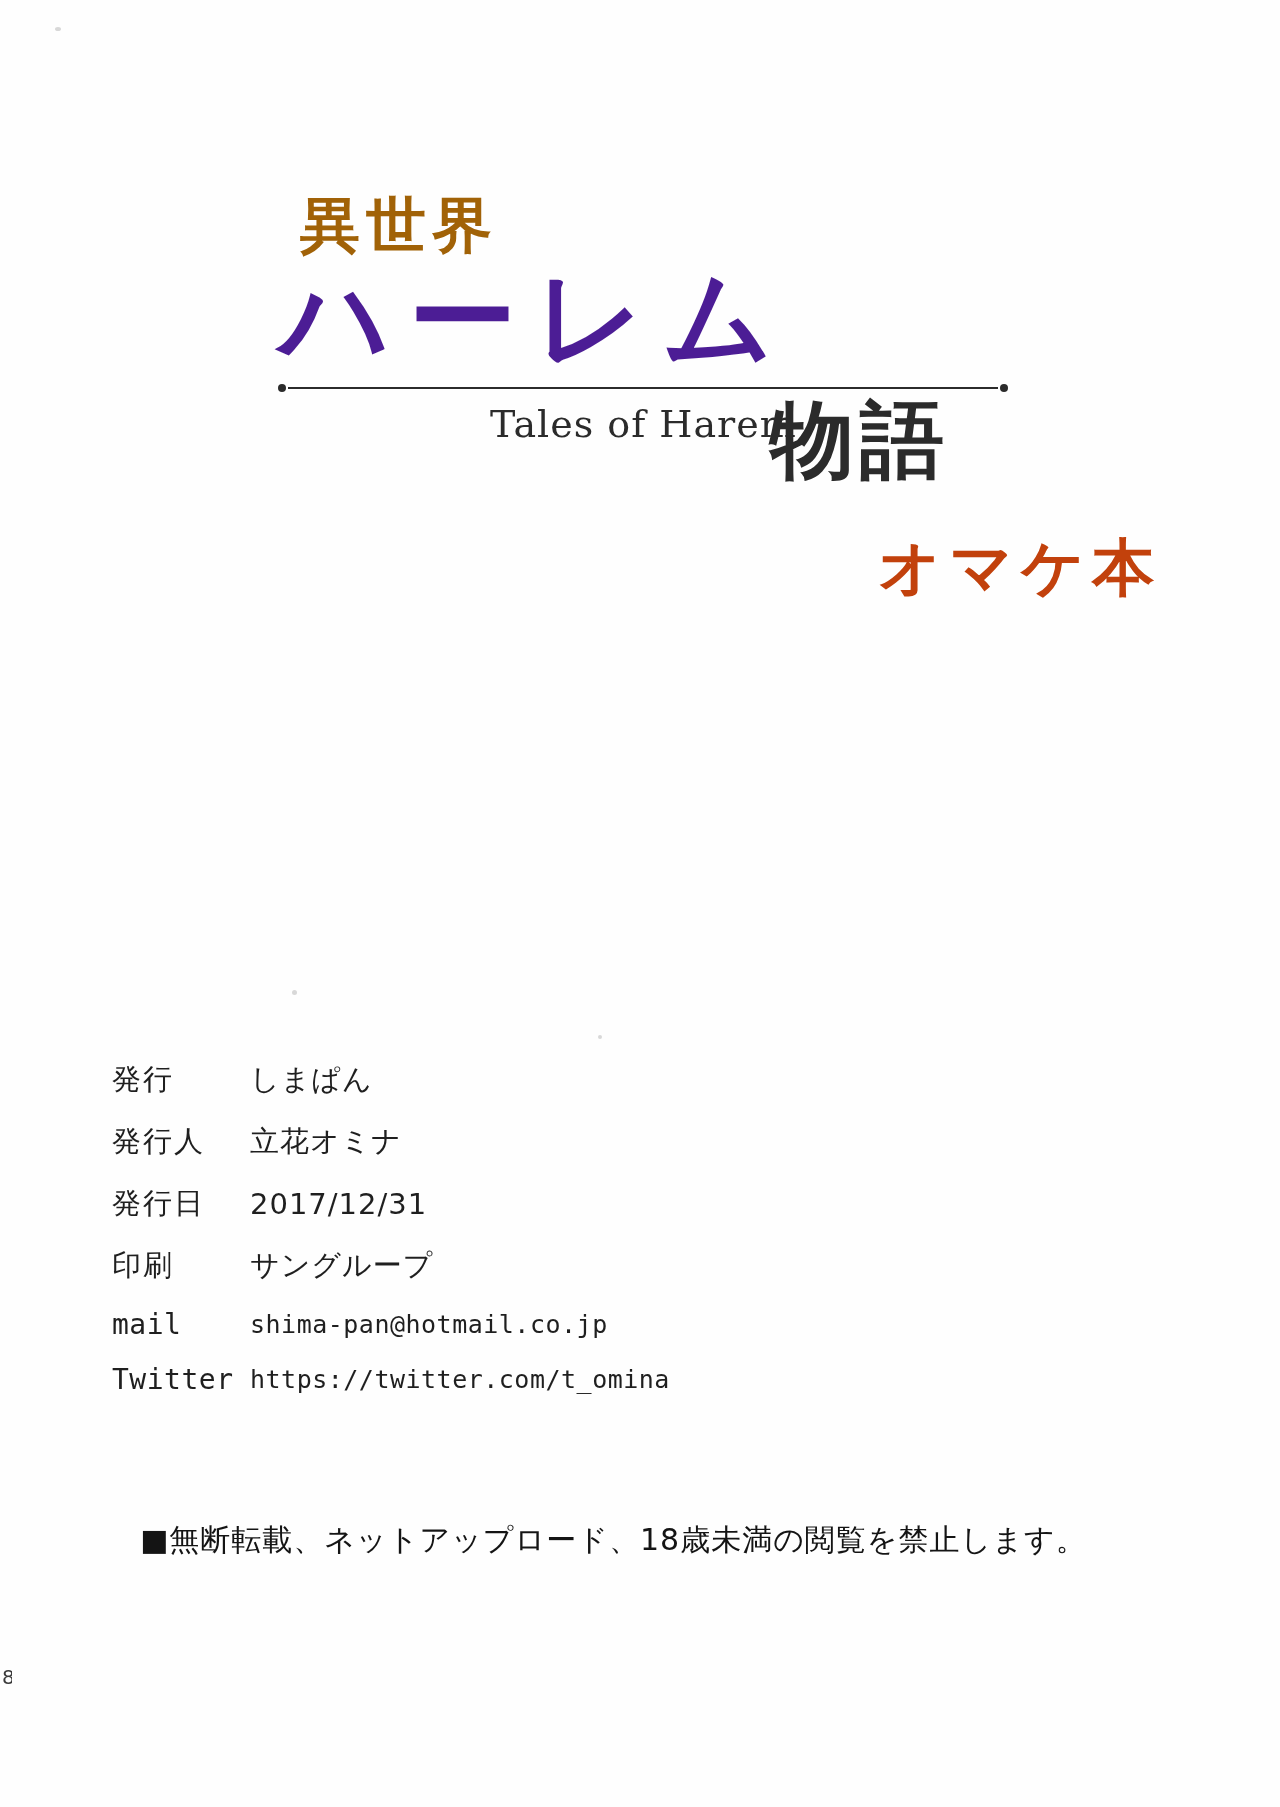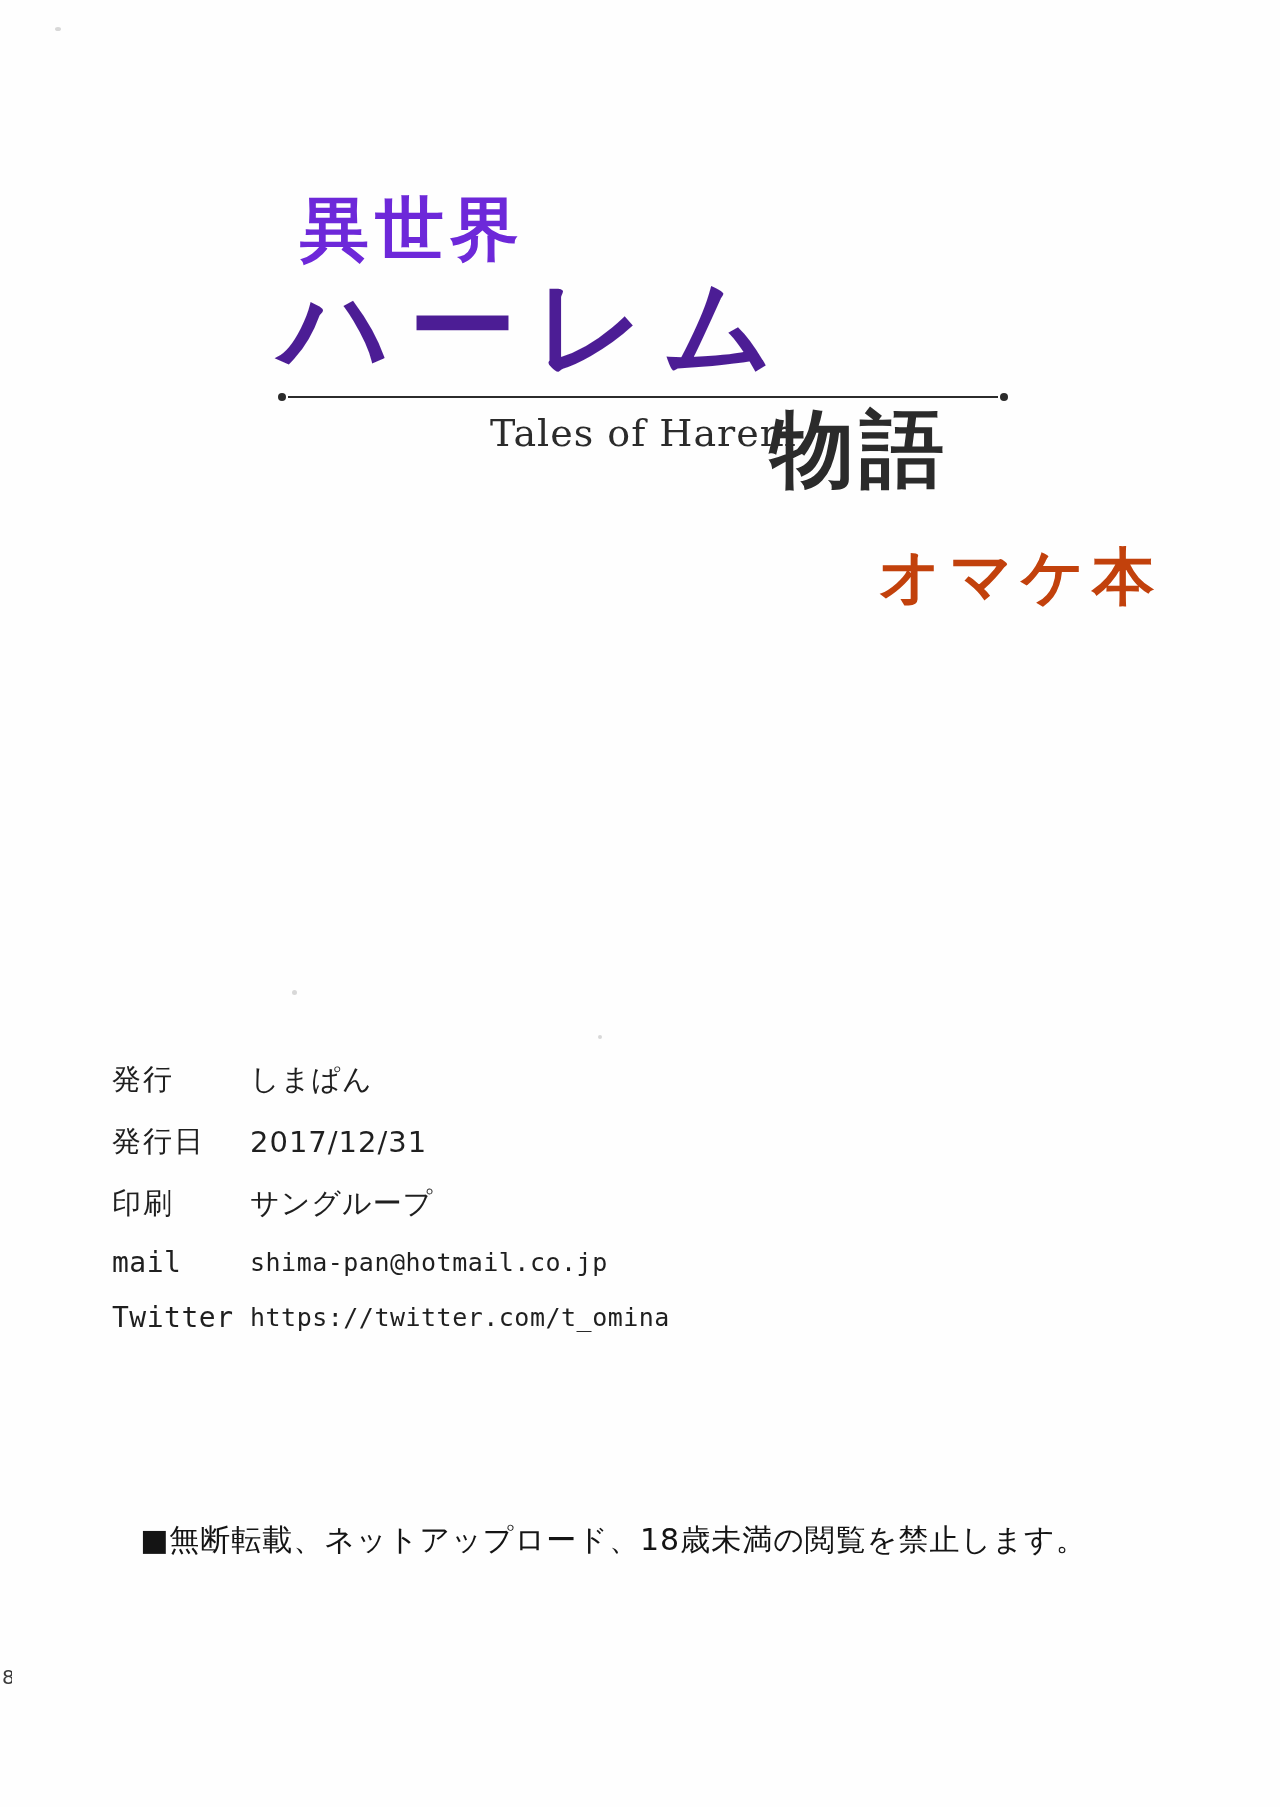--- a/index.html
+++ b/index.html
@@ -25,25 +25,25 @@
   
   .title-block {
     position: absolute;
     left: 300px;
     top: 195px;
     width: 900px;
   }
 
   .title-line1 {
     font-family: "DejaVu Sans", sans-serif;
-    font-size: 69px;
+    font-size: 60px;
     font-weight: 700;
     letter-spacing: 6px;
     line-height: 1;
-    color: #6d28d9;
+    color: #a16207;
     white-space: nowrap;
   }
 
   .title-line2 {
     font-family: "DejaVu Sans", sans-serif;
     font-size: 108px;
     font-weight: 700;
     letter-spacing: 18px;
     line-height: 1.05;
     color: #4c1d95;
@@ -210,20 +210,24 @@
 
   </div>
 
   <div class="colophon">
 
     <div class="colo-row">
       <div class="colo-label">発行</div>
       <div class="colo-value">しまぱん</div>
     </div>
 
+    <div class="colo-row">
+      <div class="colo-label">発行人</div>
+      <div class="colo-value">立花オミナ</div>
+    </div>
 
     <div class="colo-row">
       <div class="colo-label">発行日</div>
       <div class="colo-value">2017/12/31</div>
     </div>
 
     <div class="colo-row">
       <div class="colo-label">印刷</div>
       <div class="colo-value">サングループ</div>
     </div>

